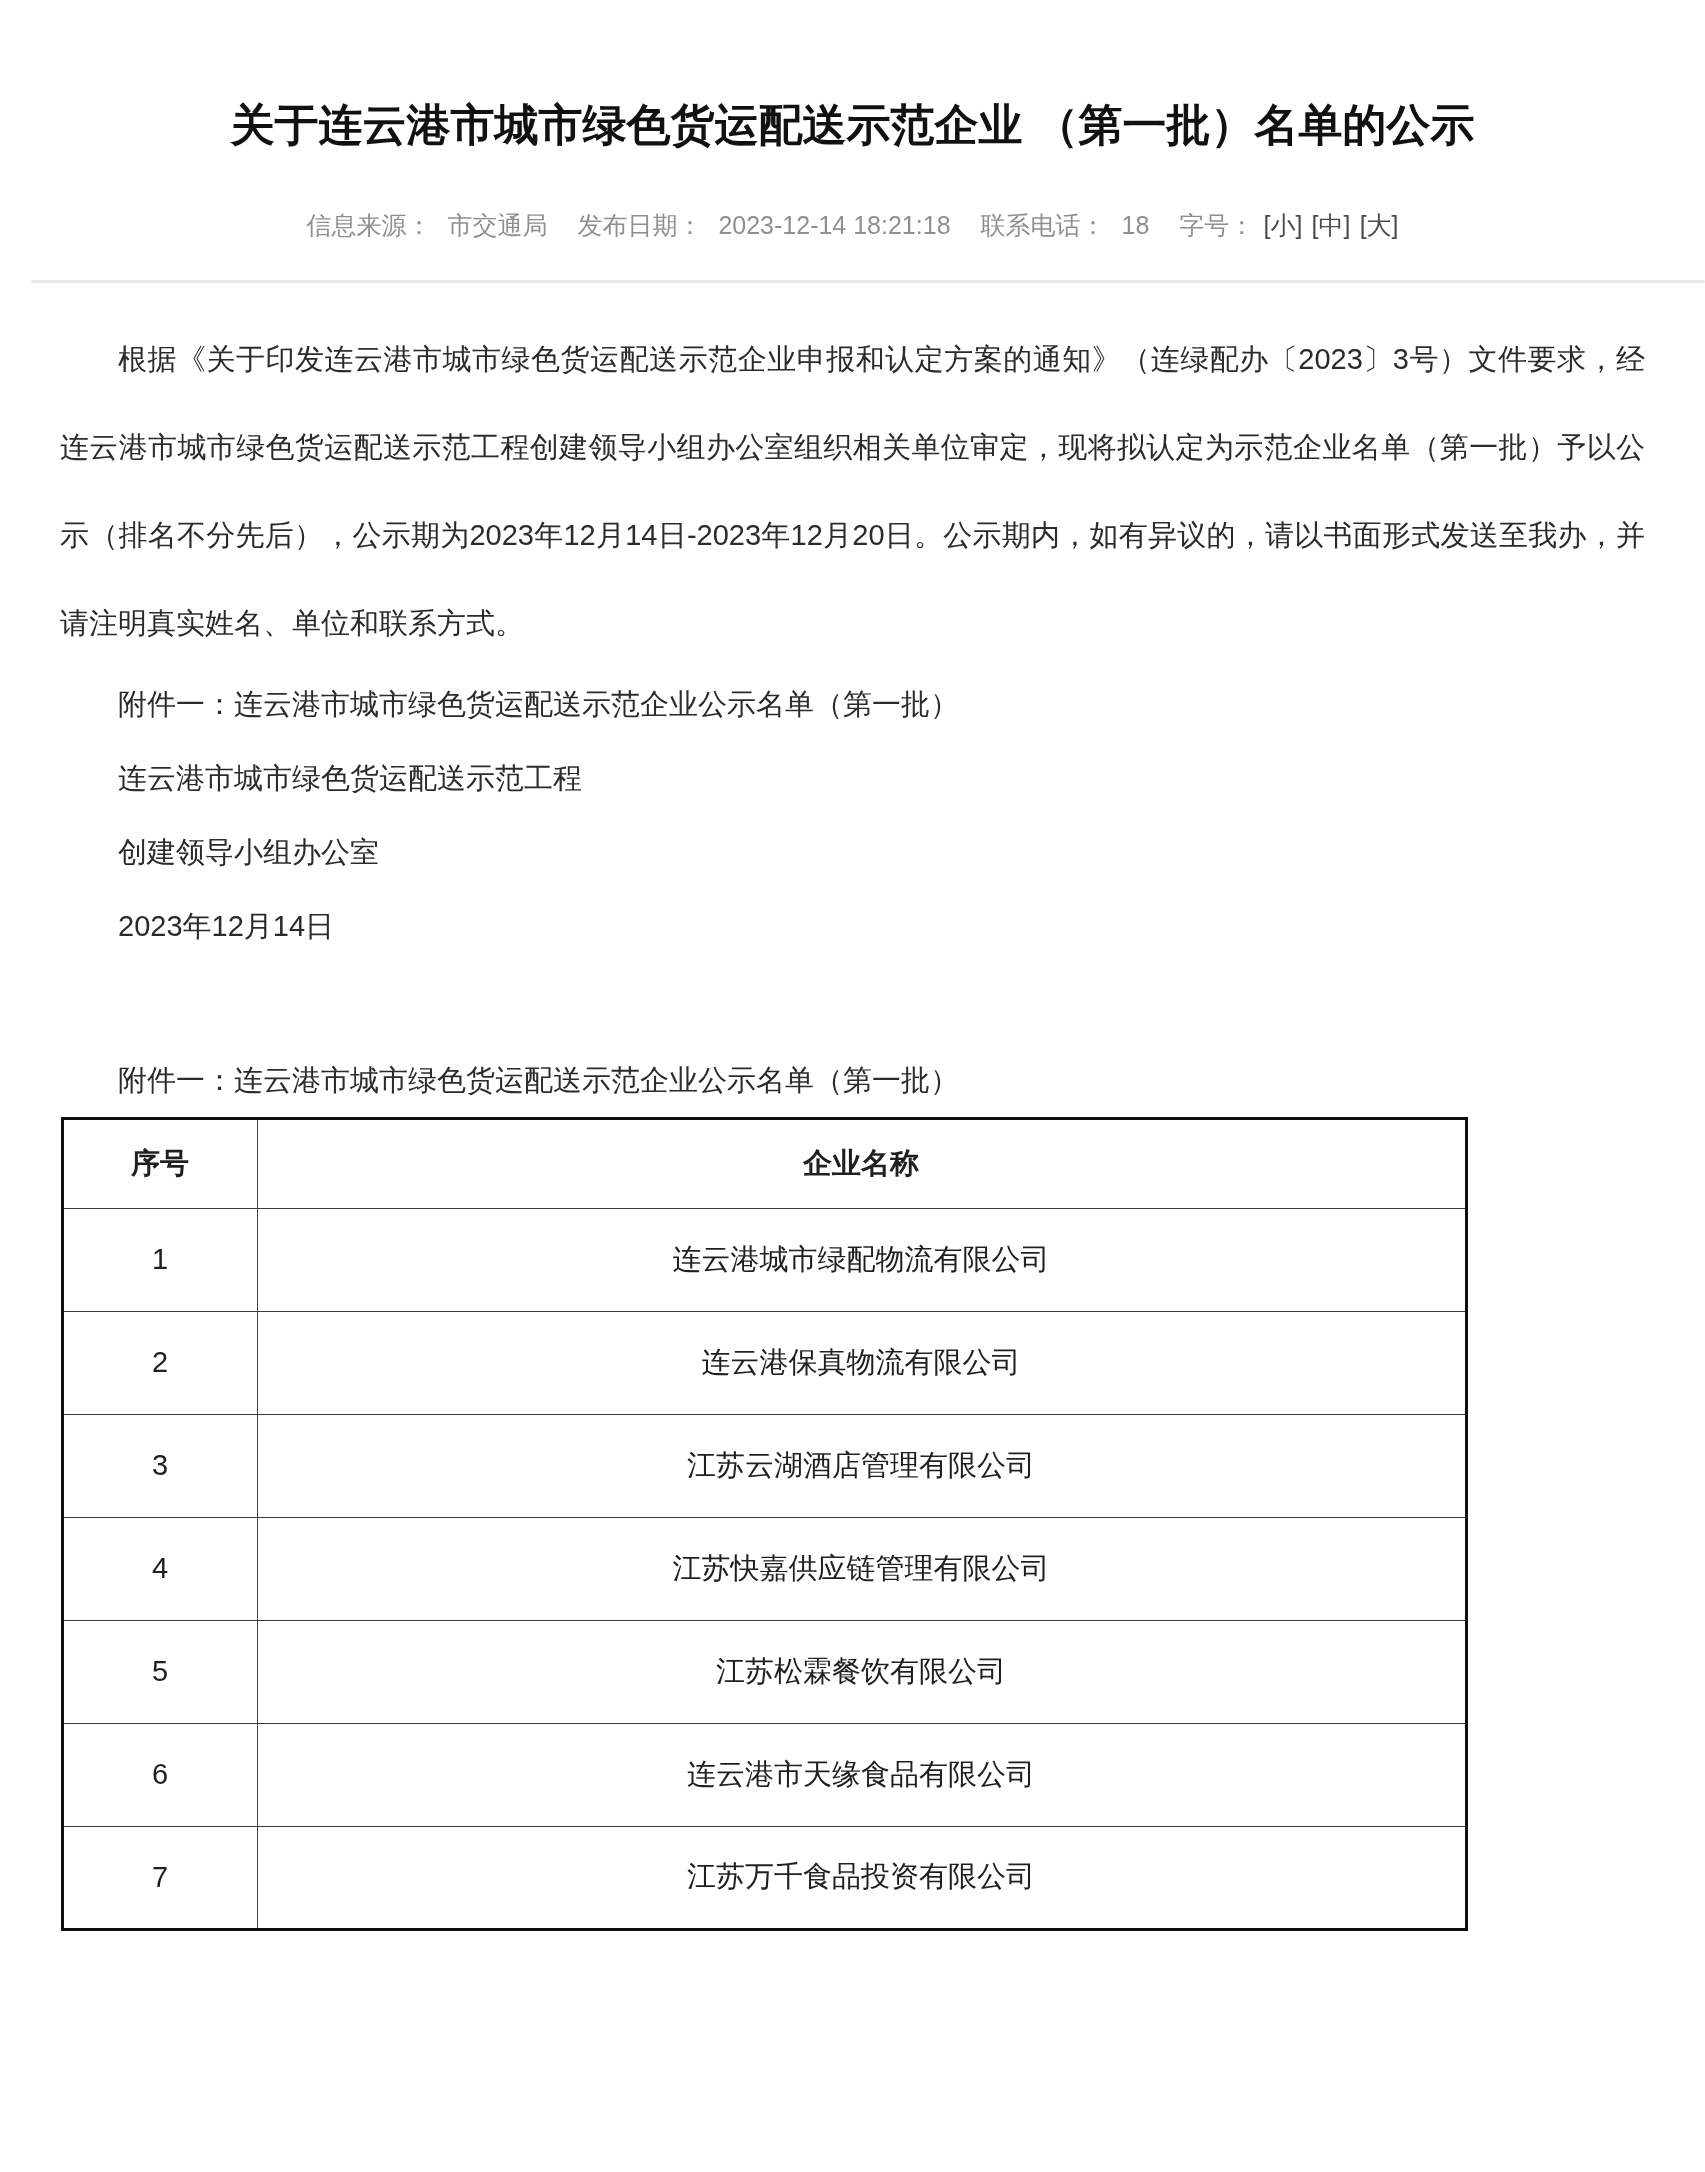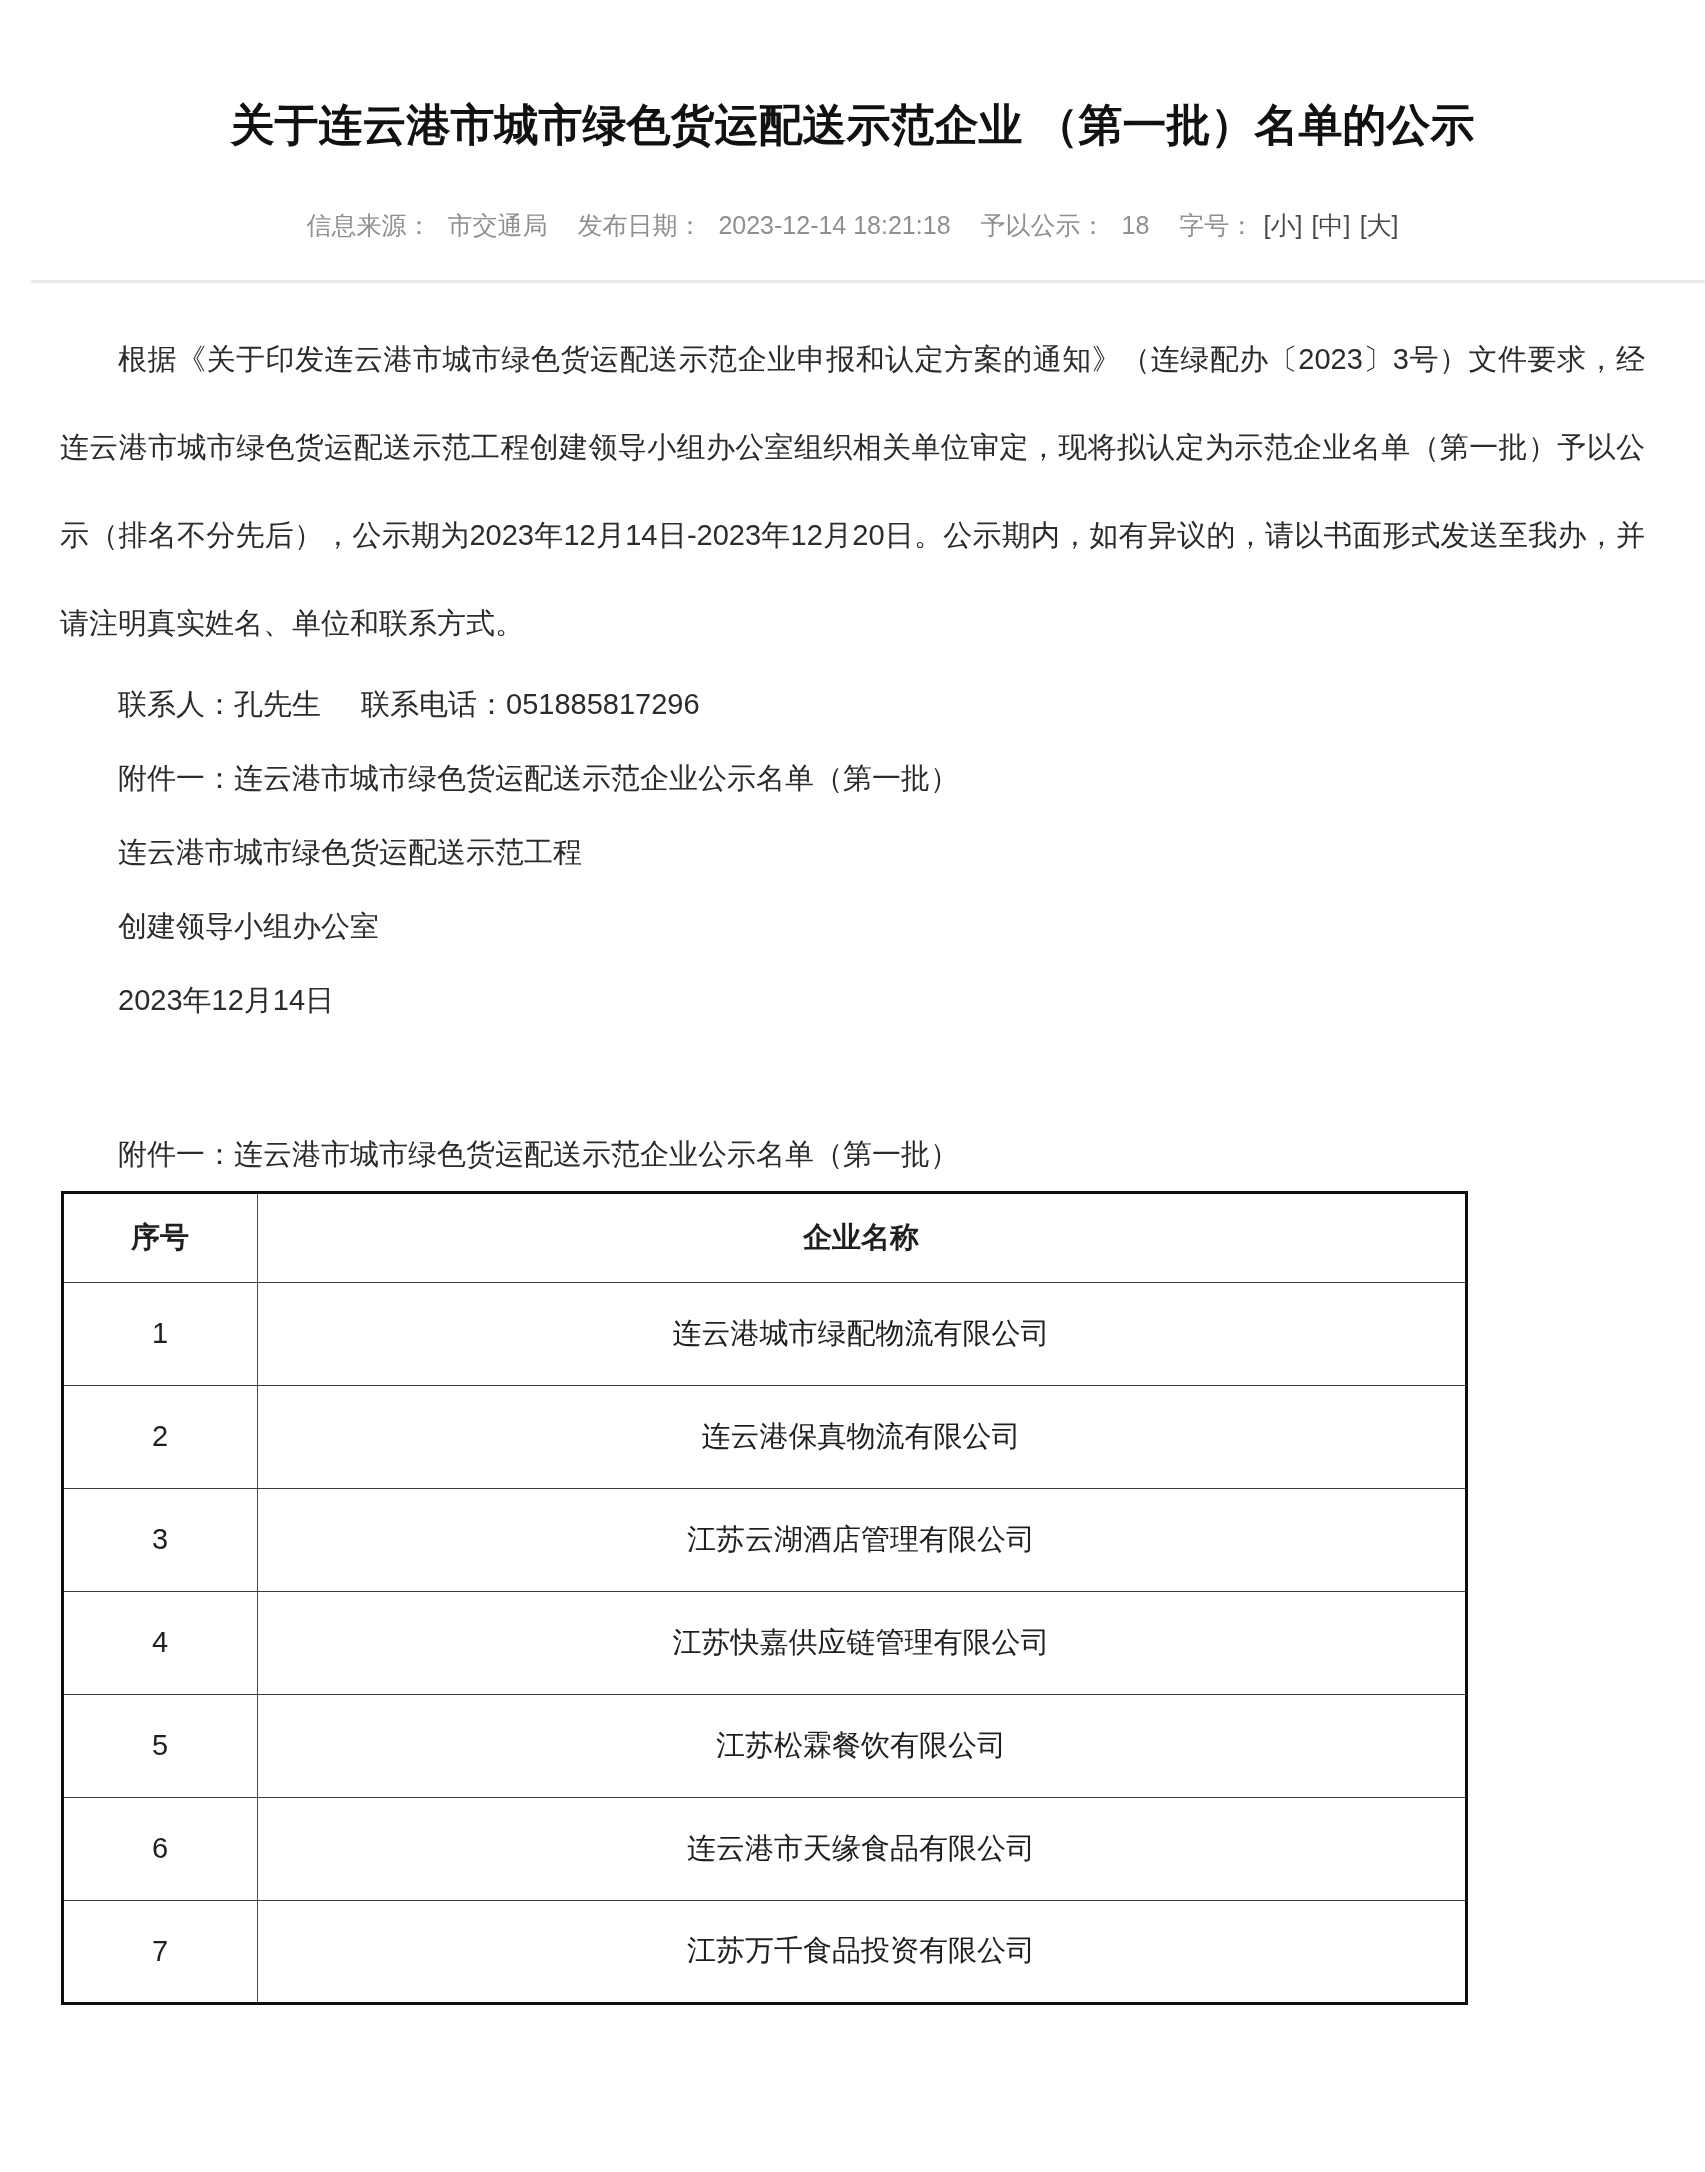--- a/index.html
+++ b/index.html
@@ -67,29 +67,28 @@
 </head>
 <body>
 
 <div class="page">
 
   <h1 class="title">关于连云港市城市绿色货运配送示范企业 （第一批）名单的公示</h1>
 
   <div class="meta">
     <span class="seg"><span class="lbl">信息来源：</span><span class="val">市交通局</span></span>
     <span class="seg"><span class="lbl">发布日期：</span><span class="val">2023-12-14 18:21:18</span></span>
-    <span class="seg"><span class="lbl">予以公示：</span><span class="val">18</span></span>
+    <span class="seg"><span class="lbl">联系电话：</span><span class="val">18</span></span>
     <span class="seg"><span class="lbl">字号：</span><span class="fs-btn">[小]</span><span class="fs-btn">[中]</span><span class="fs-btn">[大]</span></span>
   </div>
 
   <div class="divider"></div>
 
   <div class="article">
     <p class="lead">根据《关于印发连云港市城市绿色货运配送示范企业申报和认定方案的通知》（连绿配办〔2023〕3号）文件要求，经连云港市城市绿色货运配送示范工程创建领导小组办公室组织相关单位审定，现将拟认定为示范企业名单（第一批）予以公示（排名不分先后），公示期为2023年12月14日-2023年12月20日。公示期内，如有异议的，请以书面形式发送至我办，并请注明真实姓名、单位和联系方式。</p>
-    <p class="line"><span>联系人：孔先生</span><span class="phone-gap">联系电话：051885817296</span></p>
     <p class="line">附件一：连云港市城市绿色货运配送示范企业公示名单（第一批）</p>
     <p class="line">连云港市城市绿色货运配送示范工程</p>
     <p class="line">创建领导小组办公室</p>
     <p class="line">2023年12月14日</p>
   </div>
 
   <div class="attachment">
     <p class="caption">附件一：连云港市城市绿色货运配送示范企业公示名单（第一批）</p>
 
     <table class="roster">

